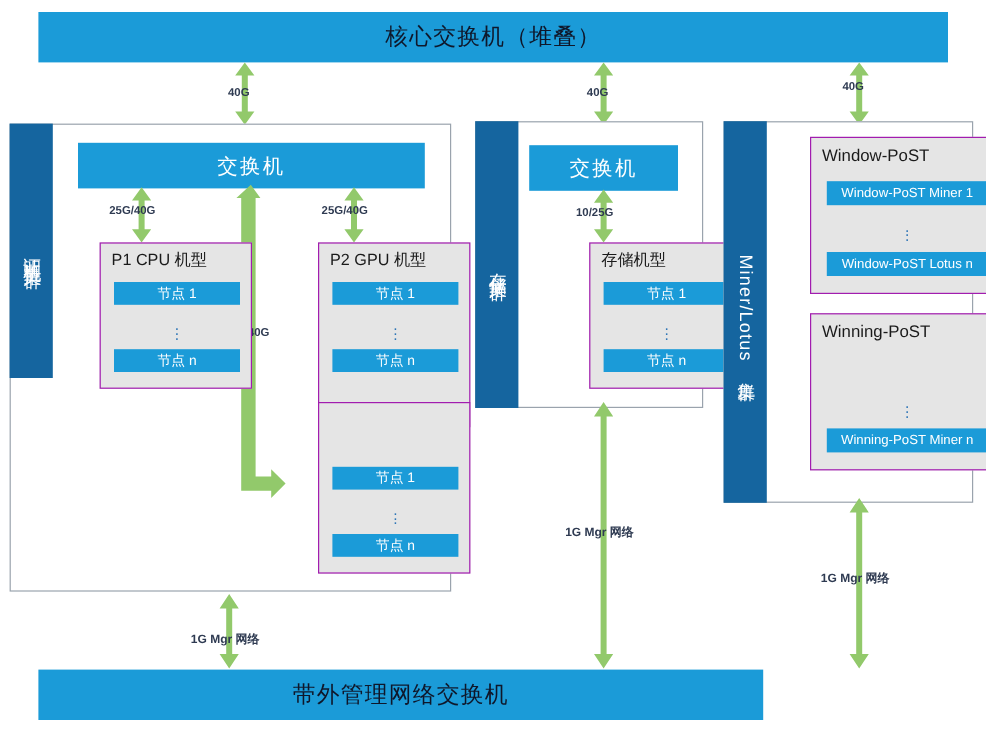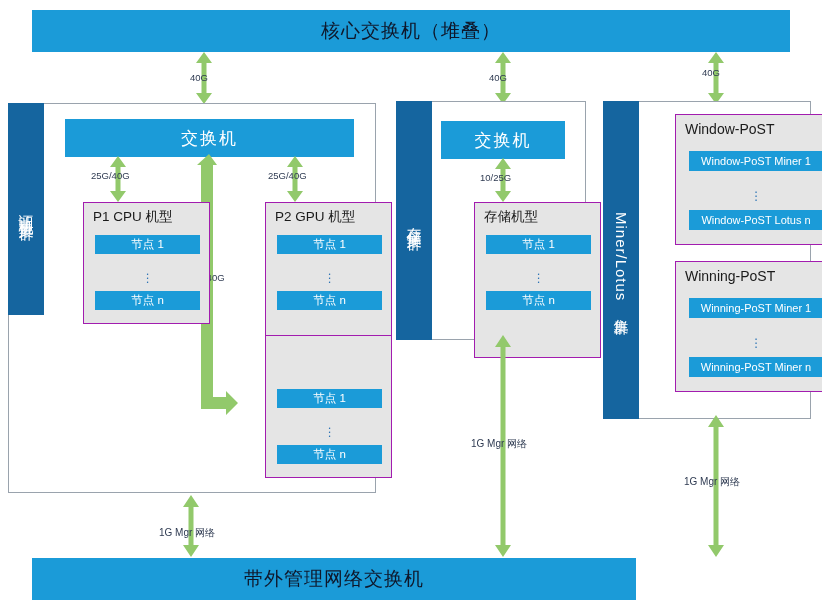--- a/index.html
+++ b/index.html
@@ -109,21 +109,21 @@
     letter-spacing:0;
   }
   .dots span{display:block;}
 
   
   .arrow{position:absolute;}
   .arrow svg{display:block;overflow:visible;}
   .alabel{
     position:absolute;
     font-size:9.5px;
-    font-weight:normal;
+    font-weight:bold;
     color:#2f3b52;
     white-space:nowrap;
   }
   .alabel.big{font-size:10px;}
 </style>
 </head>
 <body>
 
 <div id="stage">
 
@@ -223,21 +223,21 @@
     <span>交换机</span>
   </div>
 
   <div class="arrow" style="left:494px; top:158px;">
     <svg width="18" height="44" viewBox="0 0 18 44">
       <polygon points="9,0 17,11 11.5,11 11.5,33 17,33 9,44 1,33 6.5,33 6.5,11 1,11" fill="#92C96B"></polygon>
     </svg>
   </div>
   <div class="alabel" style="left:480px; top:172px;">10/25G</div>
 
-  <div class="groupbox" style="left:444px; top:202px; width:127px; height:156px;">
+  <div class="groupbox" style="left:461px; top:202px; width:127px; height:122px;">
     <div class="gtitle">存储机型</div>
     <div class="node" style="left:11px; top:32px; width:105px; height:19px;">节点 1</div>
     <div class="dots" style="left:11px; top:66px; width:105px;">
       <span>.</span>
         <span>.</span>
         <span>.</span>
     </div>
     <div class="node" style="left:11px; top:88px; width:105px; height:19px;">节点 n</div>
   </div>
 
@@ -252,21 +252,20 @@
     <div class="dots" style="left:13px; top:72px; width:134px;">
       <span>.</span>
         <span>.</span>
         <span>.</span>
     </div>
     <div class="node wide" style="left:13px; top:95px; width:134px; height:20px;">Window-PoST Lotus n</div>
   </div>
 
   <div class="groupbox" style="left:645px; top:261px; width:160px; height:131px;">
     <div class="gtitle" style="font-size:14px;">Winning-PoST</div>
-    <div class="node wide" style="left:13px; top:36px; width:134px; height:20px;">Winning-PoST Miner 1</div>
     <div class="dots" style="left:13px; top:72px; width:134px;">
       <span>.</span>
         <span>.</span>
         <span>.</span>
     </div>
     <div class="node wide" style="left:13px; top:95px; width:134px; height:20px;">Winning-PoST Miner n</div>
   </div>
 
   <div class="arrow" style="left:182px; top:495px;">
     <svg width="18" height="62" viewBox="0 0 18 62">

